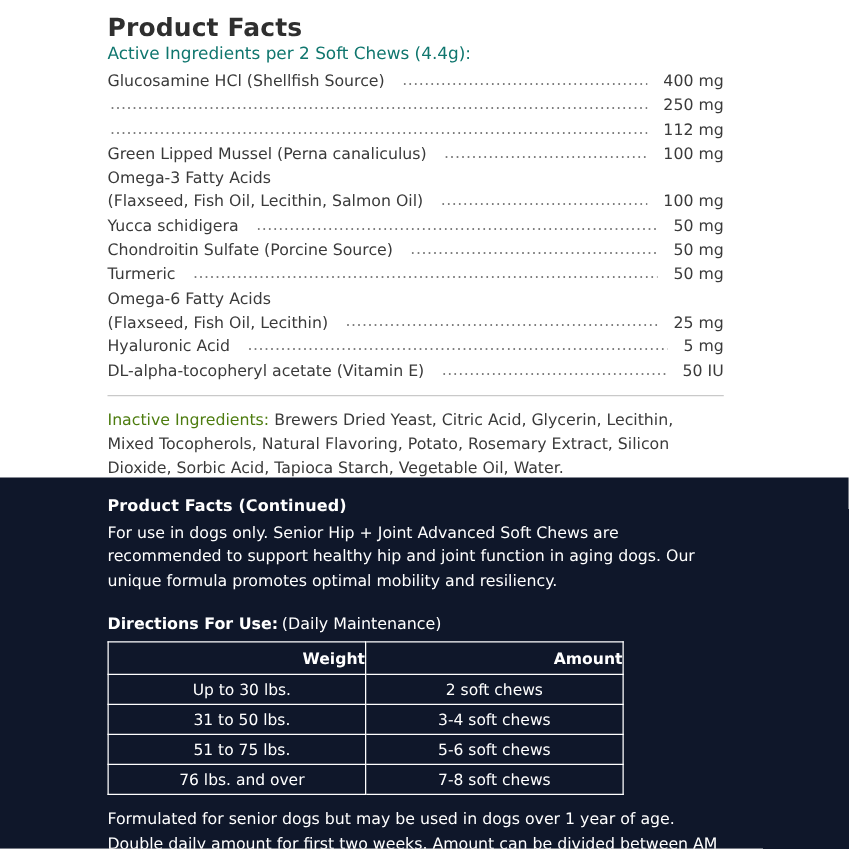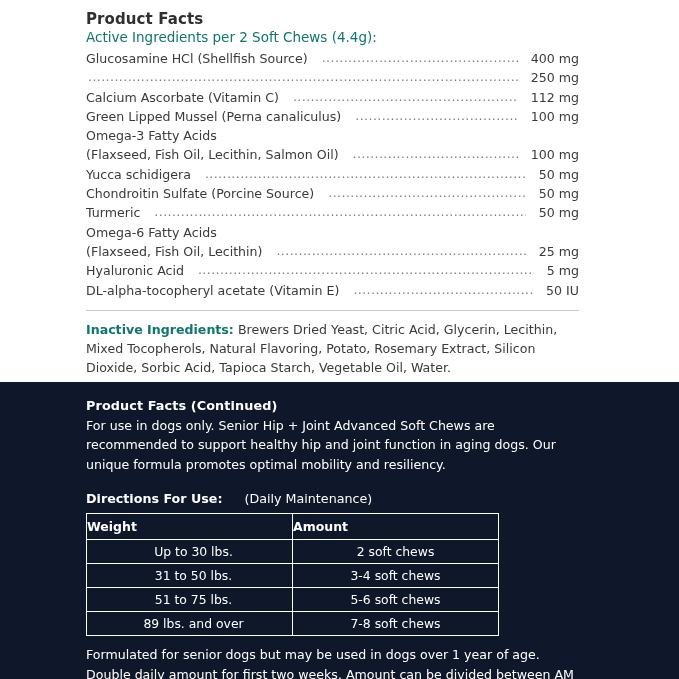--- a/index.html
+++ b/index.html
@@ -24,21 +24,21 @@
     position: absolute;
     left: 0;
     top: 0;
     width: 679px;
     height: 382px;
     background: #ffffff;
     box-sizing: border-box;
     padding: 8px 100px 0 86px;
   }
   .pf-title {
-    font-size: 15px;
+    font-size: 20px;
     font-weight: bold;
     color: #2f2f2f;
     letter-spacing: 0.1px;
     margin: 2px 0 1px 0;
   }
   .pf-sub {
     font-size: 13.5px;
     font-weight: normal;
     color: #0f766e;
     margin: 0 0 4px 0;
@@ -81,22 +81,22 @@
     margin: 10px 0 9px 0;
     width: 100%;
   }
   .inactive {
     font-size: 12.6px;
     color: #3a3a3a;
     line-height: 19.3px;
     margin: 0;
   }
   .inactive b {
-    font-weight: bold;
-    color: #0f766e;
+    font-weight: normal;
+    color: #4d7c0f;
   }
   
   .panel-bottom {
     position: absolute;
     left: 0;
     top: 382px;
     width: 679px;
     height: 297px;
     background: #0f172a;
     color: #ffffff;
@@ -116,39 +116,39 @@
   }
   .directions-head {
     margin: 17px 0 7px 0;
     font-size: 12.7px;
   }
   .directions-head .dh-label {
     font-weight: bold;
   }
   .directions-head .dh-note {
     font-weight: normal;
-    margin-left: 22px;
+    margin-left: 3px;
   }
   table.dose {
     border-collapse: collapse;
     width: 413px;
     margin: 0 0 0 0;
     table-layout: fixed;
   }
   table.dose th, table.dose td {
     border: 1px solid #ffffff;
     font-size: 12.4px;
     padding: 2px 0 3px 0;
     color: #ffffff;
     font-weight: normal;
     height: 18px;
     vertical-align: middle;
   }
   table.dose th {
-    text-align: left;
+    text-align: right;
     font-weight: bold;
     font-size: 12.5px;
     padding-top: 3px;
     padding-bottom: 4px;
     margin-left: 48px;
   }
   table.dose td.w {
     text-align: center;
     padding-left: 8px;
   }
@@ -175,21 +175,20 @@
         <li class="ing-row">
           <span class="ing-name">Glucosamine HCl (Shellfish Source)</span>
           <span class="ing-dots">........................................................................................................................</span>
           <span class="ing-amt">400 mg</span>
         </li>
         <li class="ing-row">
           <span class="ing-dots">........................................................................................................................</span>
           <span class="ing-amt">250 mg</span>
         </li>
         <li class="ing-row">
-          <span class="ing-name">Calcium Ascorbate (Vitamin C)</span>
           <span class="ing-dots">........................................................................................................................</span>
           <span class="ing-amt">112 mg</span>
         </li>
         <li class="ing-row">
           <span class="ing-name">Green Lipped Mussel (Perna canaliculus)</span>
           <span class="ing-dots">........................................................................................................................</span>
           <span class="ing-amt">100 mg</span>
         </li>
         <li class="ing-row no-amt">
           <span class="ing-name">Omega-3 Fatty Acids</span>
@@ -263,21 +262,21 @@
           </tr>
           <tr>
             <td class="w">31 to 50 lbs.</td>
             <td class="a">3-4 soft chews</td>
           </tr>
           <tr>
             <td class="w">51 to 75 lbs.</td>
             <td class="a">5-6 soft chews</td>
           </tr>
           <tr>
-            <td class="w">89 lbs. and over</td>
+            <td class="w">76 lbs. and over</td>
             <td class="a">7-8 soft chews</td>
           </tr>
         </tbody>
     </table>
 
     <p class="footnote">Formulated for senior dogs but may be used in dogs over 1 year of age. Double daily amount for first two weeks. Amount can be divided between AM and PM.</p>
   </div>
 
 </div>
 

